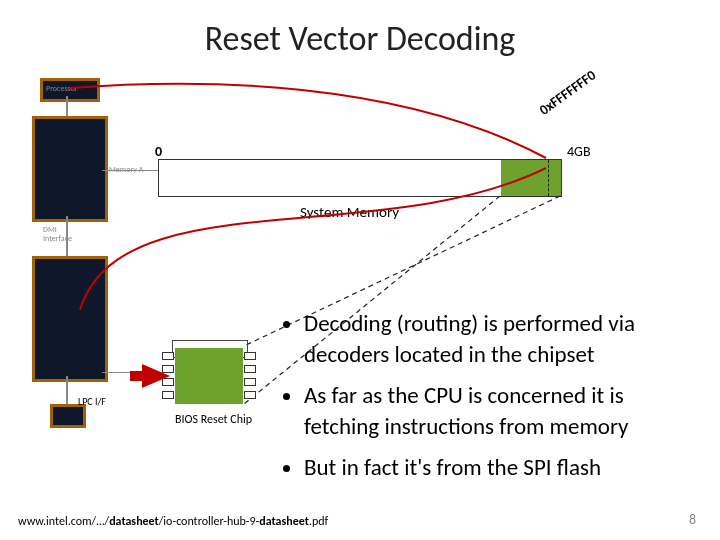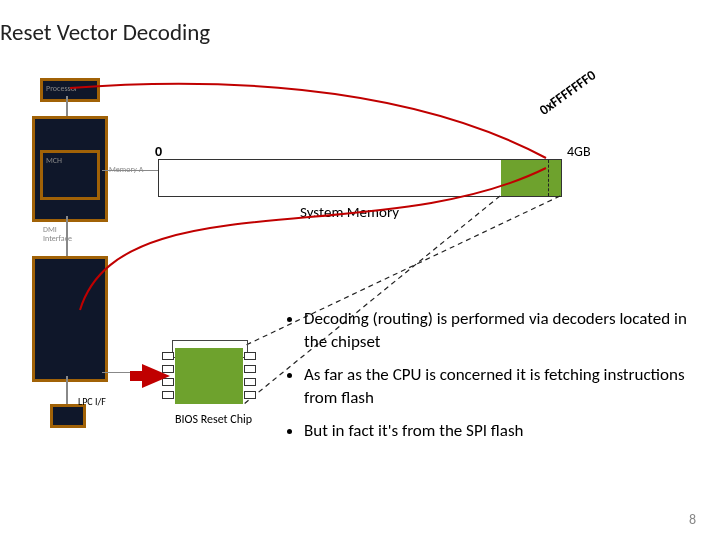--- a/index.html
+++ b/index.html
@@ -1,24 +1,24 @@
 <!DOCTYPE html>
 <html><head>
 <meta charset="utf-8">
 <style>
   html,body{margin:0;padding:0;width:720px;height:540px;font-family:Calibri,Arial,sans-serif;background:#fff;color:#000;overflow:hidden}
   .slide{position:relative;width:720px;height:540px}
-  .title{position:absolute;top:18px;left:0;width:720px;text-align:left;font-size:23px;color:#222}
+  .title{position:absolute;top:18px;left:0;width:720px;text-align:center;font-size:34px;color:#222}
   .zero-lbl{position:absolute;left:155px;top:143px;font-weight:bold;font-size:14px}
   .fourg-lbl{position:absolute;left:567px;top:143px;font-weight:normal;font-size:14px}
   .addr-lbl{position:absolute;left:536px;top:105px;font-weight:bold;font-size:14px;transform:rotate(-36deg);transform-origin:left top}
   .sysmem-lbl{position:absolute;left:300px;top:203px;font-size:15px}
   .lpc-lbl{position:absolute;left:78px;top:395px;font-size:10px}
   .bios-lbl{position:absolute;left:175px;top:412px;font-size:12px}
-  .bullets{position:absolute;left:280px;top:308px;width:410px;font-size:17px;line-height:1.35}
+  .bullets{position:absolute;left:280px;top:308px;width:410px;font-size:23px;line-height:1.35}
   .bullets ul{margin:0;padding-left:24px}
   .bullets li{margin-bottom:10px}
   .footer{position:absolute;left:18px;bottom:12px;font-size:12px}
   .footer b{font-weight:bold}
   .pagenum{position:absolute;right:24px;bottom:12px;font-size:14px;color:#888}
   
   .membar{position:absolute;left:158px;top:159px;width:402px;height:36px;border:1px solid #333;background:#fff}
   .memgreen{position:absolute;right:0;top:0;width:60px;height:36px;background:#6ea22d}
   .memdash{position:absolute;right:12px;top:0;width:0;height:36px;border-left:1.5px dashed #222}
   
@@ -37,23 +37,20 @@
 <body>
 
 <div class="slide">
   <div class="title">Reset Vector Decoding</div>
 
   <div class="box" style="left:40px;top:78px;width:54px;height:18px">
       <div class="smalltxt">Processor</div>
     </div>
   <div class="conn" style="left:66px;top:96px;width:2px;height:20px"></div>
   <div class="box" style="left:32px;top:116px;width:70px;height:100px"></div>
-  <div class="box" style="left:40px;top:150px;width:54px;height:44px">
-      <div class="smalltxt">MCH</div>
-    </div>
   <div class="smalltxt" style="position:absolute;left:106px;top:162px">Memory A</div>
   <div class="conn" style="left:102px;top:170px;width:56px;height:1px"></div>
   <div class="smalltxt" style="position:absolute;left:40px;top:222px;width:30px">DMI Interface</div>
   <div class="conn" style="left:66px;top:216px;width:2px;height:40px"></div>
   <div class="box" style="left:32px;top:256px;width:70px;height:120px"></div>
   <div class="conn" style="left:66px;top:376px;width:2px;height:28px"></div>
   <div class="box" style="left:50px;top:404px;width:30px;height:18px"></div>
   <div class="conn" style="left:102px;top:372px;width:38px;height:1px"></div>
 
   <div class="zero-lbl">0</div>
@@ -83,19 +80,22 @@
   <div class="pin" style="left:244px;top:378px"></div>
   <div class="pin" style="left:244px;top:391px"></div>
   <div class="redarrow"></div>
 
   <div class="lpc-lbl">LPC I/F</div>
   <div class="bios-lbl">BIOS Reset Chip</div>
 
   <div class="bullets">
     <ul>
       <li>Decoding (routing) is performed via decoders located in the chipset</li>
-      <li>As far as the CPU is concerned it is fetching instructions from flash</li>
+      <li>As far as the CPU is concerned it is fetching instructions from memory</li>
       <li>But in fact it's from the SPI flash</li>
     </ul>
   </div>
 
+  <div class="footer">
+    <span>www.intel.com/…/</span><b>datasheet</b><span>/io-controller-hub-9-</span><b>datasheet</b><span>.pdf</span>
+  </div>
   <div class="pagenum">8</div>
 </div>
 
 </body></html>

